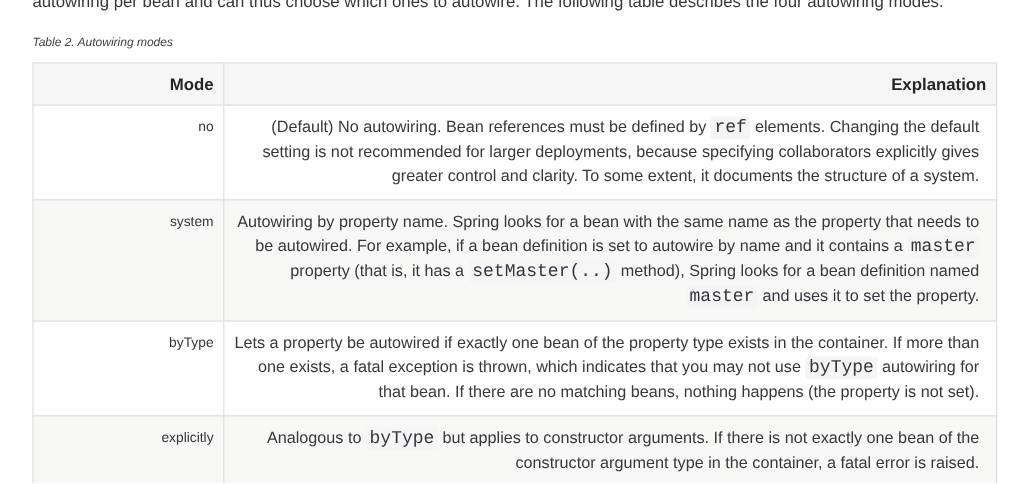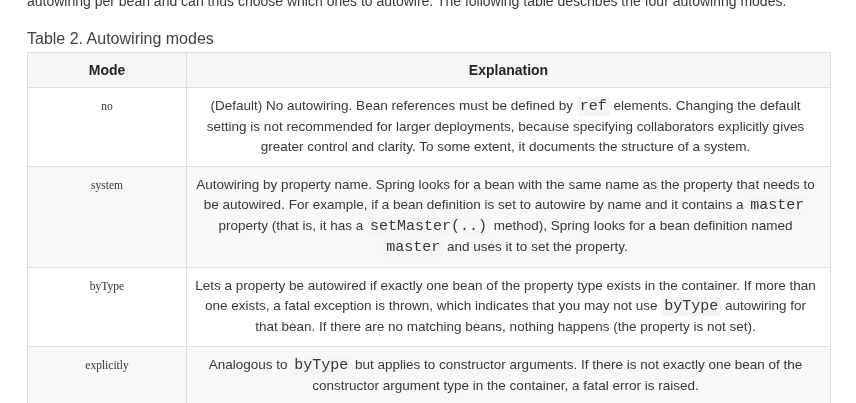--- a/index.html
+++ b/index.html
@@ -30,49 +30,50 @@
     font-size: 14px;
     line-height: 20px;
     color: var(--text);
     white-space: nowrap;
     overflow: hidden;
   }
   .caption {
     position: absolute;
     top: 30px;
     left: 27px;
-    font-size: 16px;
+    font-size: 10px;
+    font-style: italic;
     color: var(--caption-text);
   }
   table.autowiring-table {
     position: absolute;
     top: 52px;
     left: 27px;
     width: 804px;
     border-collapse: collapse;
     table-layout: fixed;
     background: #ffffff;
   }
   table.autowiring-table th,
   table.autowiring-table td {
     border: 1px solid var(--border);
     vertical-align: top;
-    text-align: center;
+    text-align: right;
   }
   th.col-mode, td.mode { width: 159px; }
   table.autowiring-table th {
     background: var(--header-bg);
     font-size: 14px;
     font-weight: bold;
     color: var(--heading-text);
     padding: 9px 8px 9px 8px;
     height: 35px;
   }
   td.mode {
-    font-family: Liberation Serif, serif;
+    font-family: Liberation Sans, sans-serif;
     font-size: 11.5px;
     color: var(--code-text);
     padding: 10px 8px 9px 8px;
     line-height: 16px;
   }
   td.expl {
     font-size: 13.5px;
     line-height: 20px;
     color: var(--text);
     padding: 8px 14px 9px 8px;

